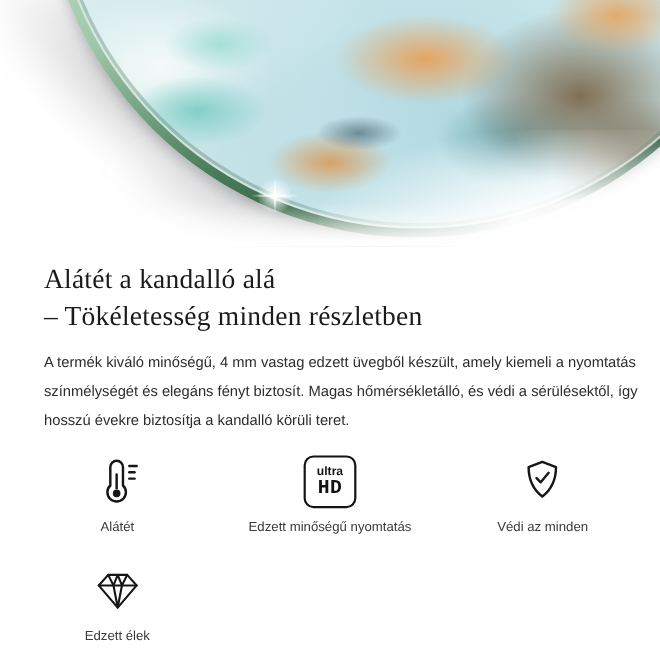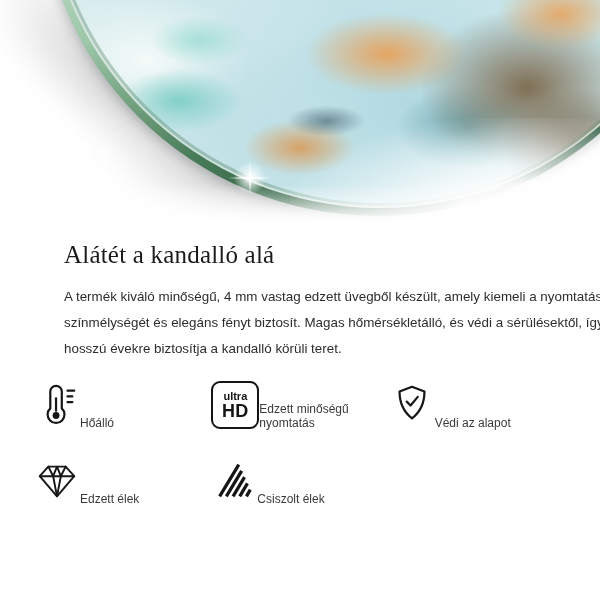--- a/index.html
+++ b/index.html
@@ -37,118 +37,107 @@
   .sparkle::before{content:"";position:absolute;left:0;top:19px;width:44px;height:2px;
            background:linear-gradient(90deg,rgba(255,255,255,0),#fff 45%,#fff 55%,rgba(255,255,255,0));}
   .sparkle::after{content:"";position:absolute;left:21px;top:4px;width:2px;height:32px;
            background:linear-gradient(180deg,rgba(255,255,255,0),#fff 45%,#fff 55%,rgba(255,255,255,0));}
   .fade-bottom{position:absolute;left:0;right:0;bottom:0;height:40px;
            background:linear-gradient(to bottom,rgba(255,255,255,0),#fff 95%);}
   .fade-right{position:absolute;right:0;top:118px;width:310px;height:108px;
            background:radial-gradient(ellipse at 78% 88%,rgba(255,255,255,.96) 22%,rgba(255,255,255,0) 74%);}
 
   
-  .content{padding:0 64px;}
+  .content{padding:0 40px;}
   h1{margin:14px 0 0 0;font-family:"Liberation Serif",serif;font-weight:400;
      font-size:25px;line-height:33px;color:var(--ink);letter-spacing:.2px;}
   h1 span{display:block;}
   .description{margin:13px 0 0 0;width:545px;font-size:13.4px;line-height:26px;color:var(--text);}
 
   
   .features{display:grid;grid-template-columns:1fr 1fr 1fr;row-gap:26px;
             margin:18px -30px 0 -30px;}
-  .feature{display:flex;flex-direction:row;align-items:flex-end;}
+  .feature{display:flex;flex-direction:column;align-items:center;}
   .icon-box{height:50px;display:flex;align-items:center;justify-content:center;}
   .feature-label{margin-top:9px;font-size:12px;color:var(--label);}
   .uhd-box{width:44px;height:44px;border:2.6px solid #141414;border-radius:9px;
            display:flex;flex-direction:column;align-items:center;justify-content:center;
            color:#141414;background:#fff;}
   .uhd-top{font-size:11px;font-weight:bold;line-height:11px;}
-  .uhd-bottom{font-size:18px;font-weight:bold;line-height:18px;letter-spacing:.3px;}
+  .uhd-bottom{font-size:18px;font-weight:bold;line-height:18px;letter-spacing:.3px;font-family:Liberation Mono, monospace;}
   svg.fi{display:block;}
 </style>
 </head>
 <body>
 
 <div class="page">
 
   <section class="hero">
     <div class="shadow s2"></div>
     <div class="shadow s1"></div>
     <div class="disc-edge"></div>
     <div class="disc"></div>
     <div class="sparkle"></div>
     <div class="fade-right"></div>
     <div class="fade-bottom"></div>
   </section>
 
   <section class="content">
     <h1>
       <span>Alátét a kandalló alá</span>
+      <span>– Tökéletesség minden részletben</span>
     </h1>
 
     <p class="description">A termék kiváló minőségű, 4 mm vastag edzett üvegből készült, amely kiemeli a nyomtatás színmélységét és elegáns fényt biztosít. Magas hőmérsékletálló, és védi a sérülésektől, így hosszú évekre biztosítja a kandalló körüli teret.</p>
 
     <div class="features">
 
       <div class="feature">
         <div class="icon-box">
           <svg class="fi" width="46" height="46" viewBox="0 0 48 48" fill="none" stroke="#161616" stroke-width="2.3" stroke-linecap="round">
             <path d="M17,10 A6,6 0 0 1 29,10 L29,27.5 A8.8,8.8 0 1 1 17,27.5 Z"></path>
             <line x1="23" y1="17" x2="23" y2="30"></line>
             <circle cx="23" cy="35" r="3.6" fill="#161616" stroke="none"></circle>
             <line x1="35" y1="9" x2="42" y2="9"></line>
             <line x1="35" y1="15" x2="40" y2="15"></line>
             <line x1="35" y1="21" x2="40" y2="21"></line>
           </svg>
         </div>
-        <div class="feature-label">Hőálló</div>
+        <div class="feature-label">Alátét</div>
       </div>
 
       <div class="feature">
         <div class="icon-box">
           <div class="uhd-box">
             <span class="uhd-top">ultra</span>
             <span class="uhd-bottom">HD</span>
           </div>
         </div>
         <div class="feature-label">Edzett minőségű nyomtatás</div>
       </div>
 
       <div class="feature">
         <div class="icon-box">
           <svg class="fi" width="46" height="46" viewBox="0 0 48 48" fill="none" stroke="#161616" stroke-width="2.3" stroke-linecap="round" stroke-linejoin="round">
             <path d="M24,5 L37,10 C37,22.5 32.5,31.5 24,38 C15.5,31.5 11,22.5 11,10 Z"></path>
             <path d="M18.5,20.5 L22.5,24.5 L30,15.5"></path>
           </svg>
         </div>
-        <div class="feature-label">Védi az alapot</div>
+        <div class="feature-label">Védi az minden</div>
       </div>
 
       <div class="feature">
         <div class="icon-box">
           <svg class="fi" width="46" height="46" viewBox="0 0 48 48" fill="none" stroke="#161616" stroke-width="2" stroke-linecap="round" stroke-linejoin="round">
             <path d="M15,9 H33 L42,19 L24,40 L6,19 Z"></path>
             <path d="M6,19 H42"></path>
             <path d="M15,9 L20,19 L24,40 L28,19 L33,9"></path>
             <path d="M20,19 L24,9 L28,19"></path>
           </svg>
         </div>
         <div class="feature-label">Edzett élek</div>
       </div>
 
-      <div class="feature">
-        <div class="icon-box">
-          <svg class="fi" width="46" height="46" viewBox="0 0 48 48" fill="none" stroke="#161616" stroke-width="3.4" stroke-linecap="butt">
-            <line x1="9" y1="40" x2="29" y2="7"></line>
-            <line x1="16" y1="40" x2="32" y2="13.5"></line>
-            <line x1="23" y1="40" x2="35" y2="20"></line>
-            <line x1="30" y1="40" x2="38" y2="26.5"></line>
-            <line x1="37" y1="40" x2="41" y2="33"></line>
-          </svg>
-        </div>
-        <div class="feature-label">Csiszolt élek</div>
-      </div>
 
 
     </div>
   </section>
 </div>
 
 </body></html>

